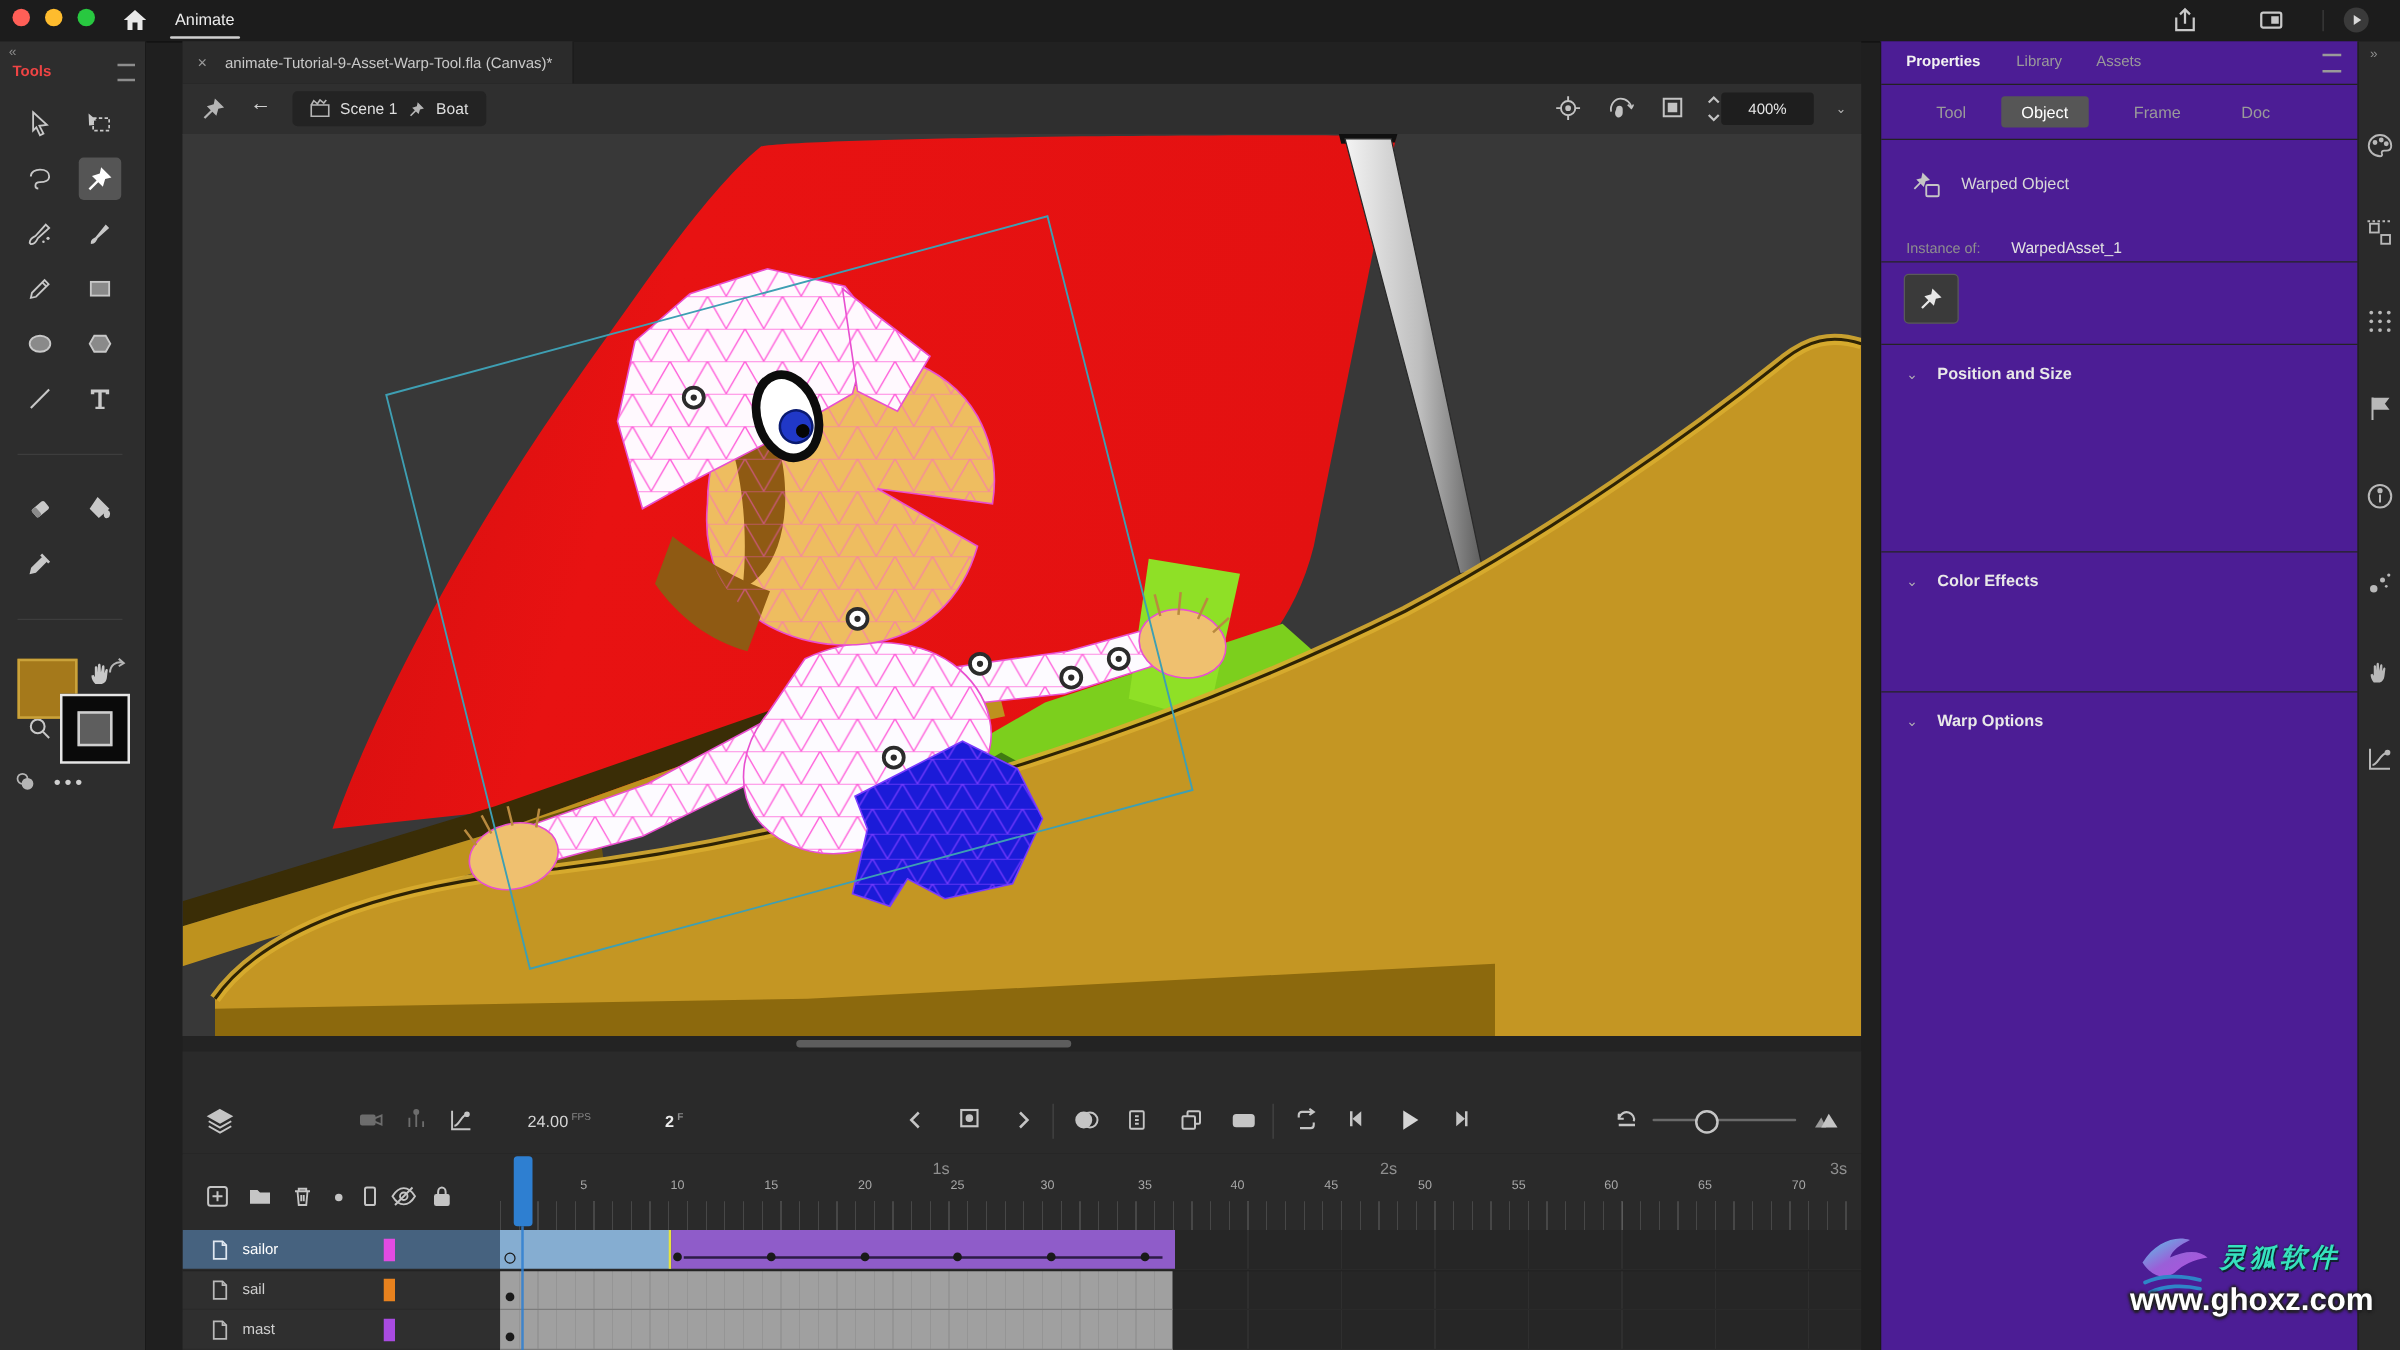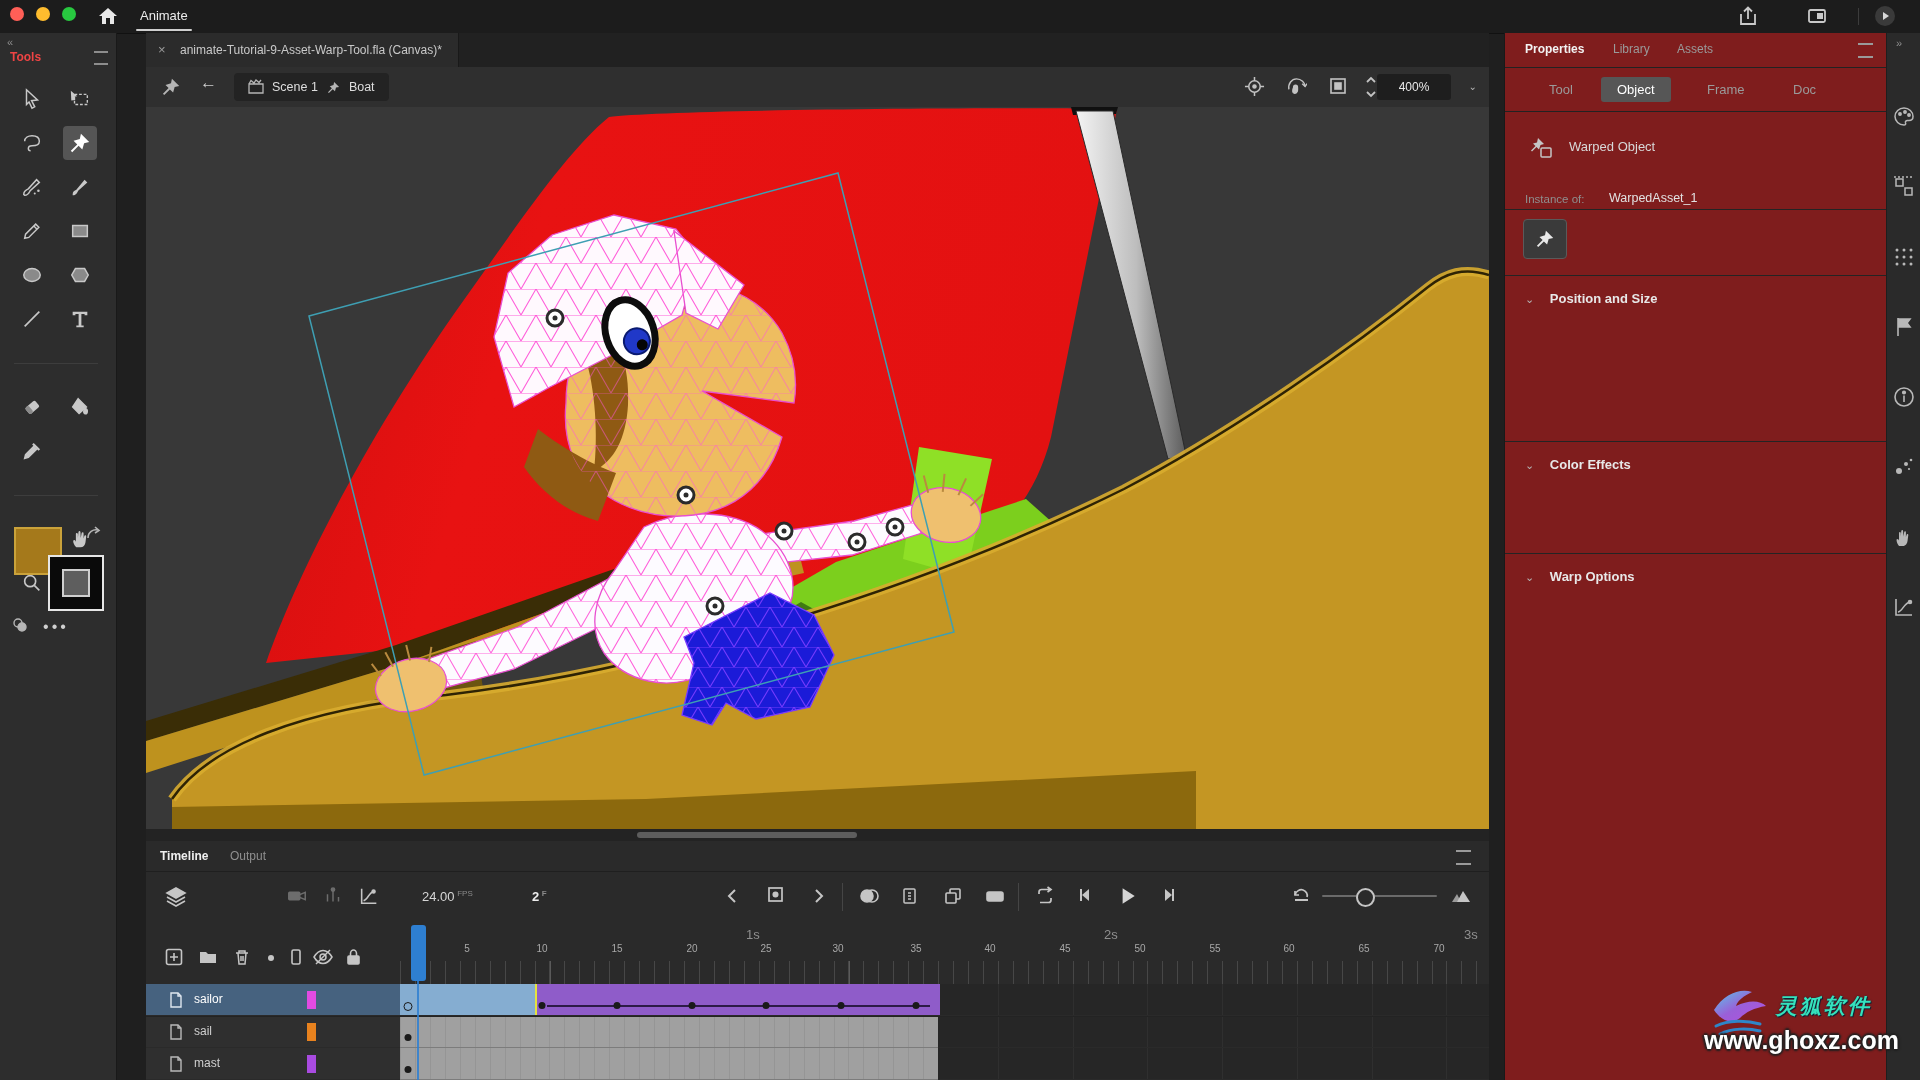--- a/index.html
+++ b/index.html
@@ -77,21 +77,21 @@
   .span-blue{position:absolute;left:0;top:0;width:135px;height:31px;background:#85add1;border-right:2px solid #e6e33e;}
   .span-purple{position:absolute;left:137px;top:0;width:403px;height:31px;background:#8f5cc9;}
   .span-gray{position:absolute;left:0;top:0;width:538px;height:31px;background:#a0a0a0;border-bottom:1px solid #7c7c7c;
      background-image:repeating-linear-gradient(90deg,rgba(0,0,0,.07) 0 1px,transparent 1px 14.95px);}
   .kf{position:absolute;top:18px;width:7px;height:7px;border-radius:50%;background:#1a1a1a;transform:translateX(-50%);}
   .kf.hollow{background:transparent;border:1.5px solid #1a1a1a;}
   .tweenline{position:absolute;top:21px;height:1.5px;background:#2d1b47;}
   .playhead-marker{position:absolute;left:265px;top:84px;width:15px;height:56px;background:#2e7fd1;border-radius:3px;}
   .playhead-line{position:absolute;left:271px;top:140px;width:2px;height:99px;background:rgba(46,127,209,.85);}
   
-  .props{position:absolute;left:1504px;top:33px;width:382px;height:1047px;background:#7f1d1d;border-left:1px solid #191919;}
+  .props{position:absolute;left:1504px;top:33px;width:382px;height:1047px;background:#4c1d95;border-left:1px solid #191919;}
   .ptabs{position:absolute;left:0;top:0;width:100%;height:34px;border-bottom:1px solid #222;}
   .ptabs .a{position:absolute;left:20px;top:9px;color:#f2f2f2;font-weight:bold;}
   .ptabs .b{position:absolute;left:108px;top:9px;color:#9a9a9a;}
   .ptabs .c{position:absolute;left:172px;top:9px;color:#9a9a9a;}
   .ptabs .menu{position:absolute;right:14px;top:10px;width:15px;height:11px;border-top:2px solid #9a9a9a;border-bottom:2px solid #9a9a9a;}
   .subtabs{position:absolute;left:0;top:34px;width:100%;height:44px;border-bottom:1px solid #222;}
   .stab{position:absolute;top:10px;font-size:13px;color:#9a9a9a;padding:5px 16px;border-radius:3px;}
   .stab.on{background:#565656;color:#fff;}
   .objhead{position:absolute;left:0;top:92px;width:100%;height:46px;}
   .objhead .t{position:absolute;left:64px;top:14px;color:#d8d8d8;font-size:13px;}
@@ -454,25 +454,20 @@
           </g>
       </g>
     </svg>
   </div>
 
   <div class="hscroll">
     <div class="handle"></div>
   </div>
 
   <div class="timeline">
-    <div class="tlt">
-      <span class="t1">Timeline</span>
-      <span class="t2">Output</span>
-      <div class="menu"></div>
-    </div>
 
     <div class="tlc">
       <span class="ic" style="left:18px">
         <svg width="24" height="24" viewBox="0 0 24 24" fill="none" stroke="#c5c5c5" stroke-width="1.6">
             <path d="M12 3 L21 8 L12 13 L3 8 Z" fill="#c5c5c5"></path>
             <path d="M3 12 L12 17 L21 12"></path>
             <path d="M3 16 L12 21 L21 16"></path>
           </svg>
       </span>
       <span class="ic dim" style="left:140px">

